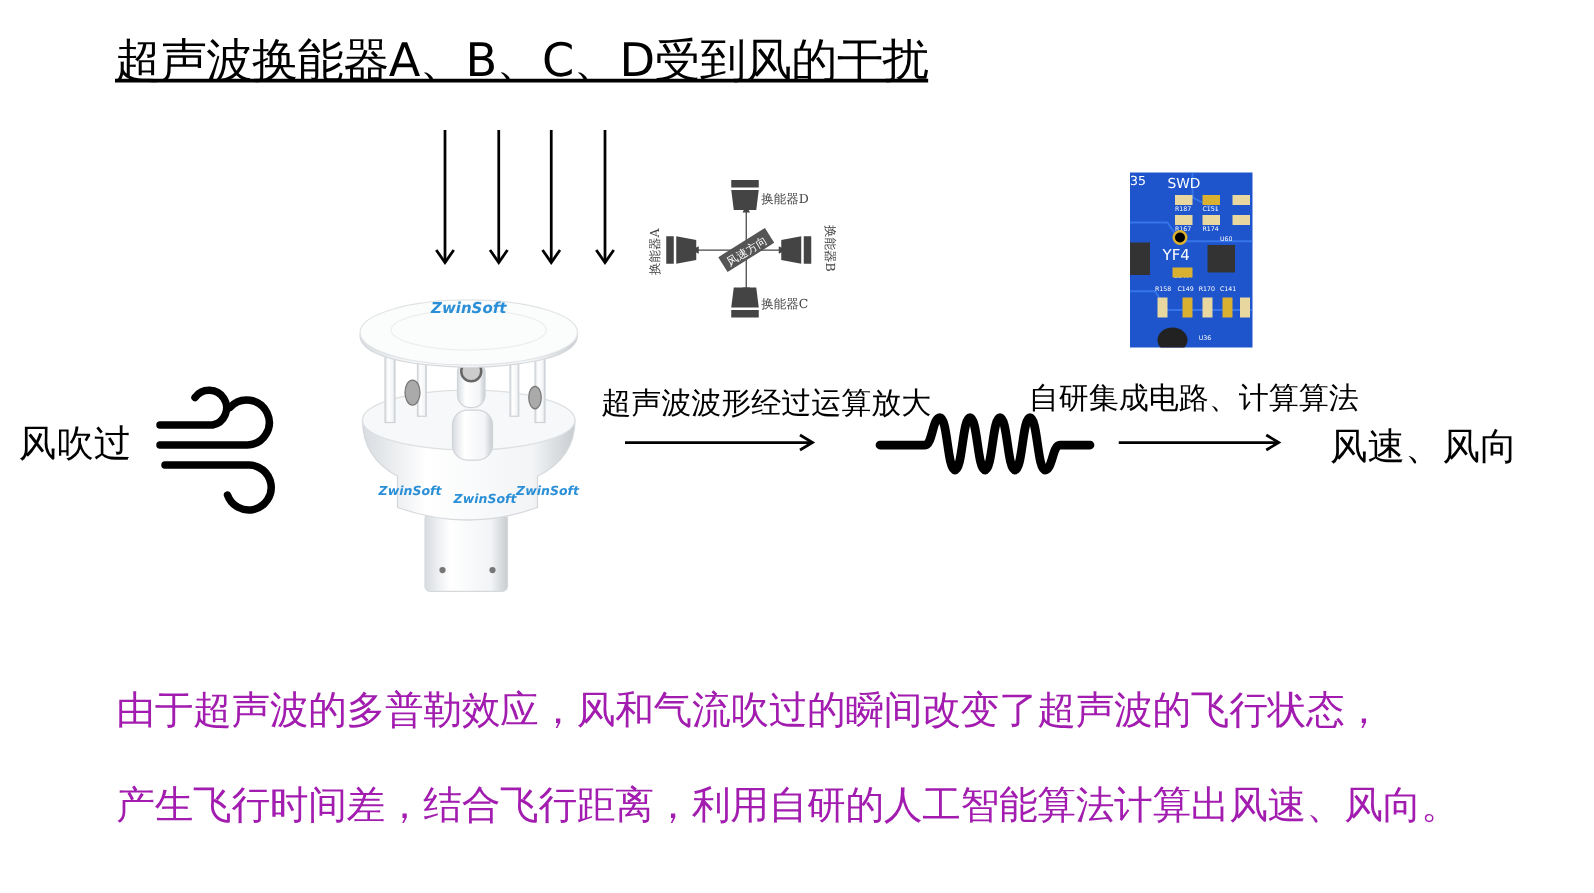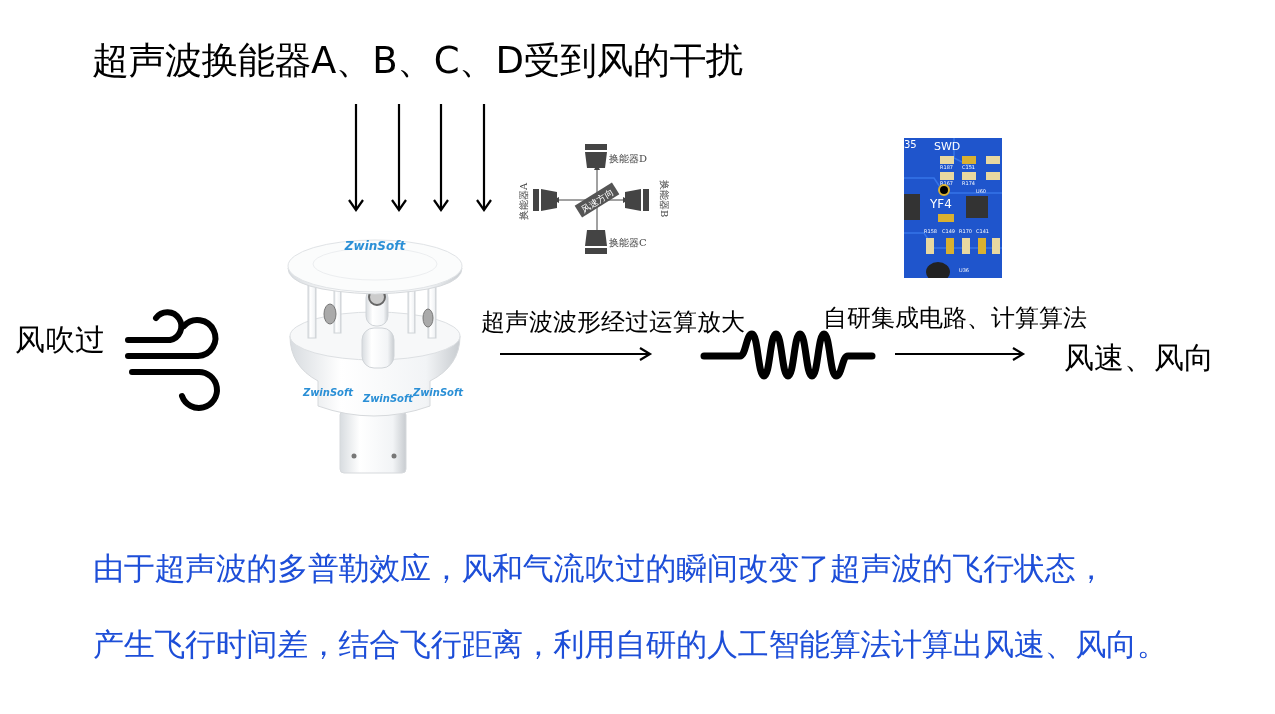--- a/index.html
+++ b/index.html
@@ -1,22 +1,22 @@
 <!DOCTYPE html>
 <html><head>
 <meta charset="utf-8">
 <style>
   html, body { margin:0; padding:0; background:#ffffff; }
   body { width:1275px; height:714px; position:relative; overflow:hidden;
          font-family:"DejaVu Sans","Liberation Sans",sans-serif; color:#000; }
   .abs { position:absolute; }
-  .title { left:92px; top:38px; font-size:37px; line-height:46px; white-space:nowrap; letter-spacing:-0.5px; }
+  .title { left:92px; top:26px; font-size:37px; line-height:46px; white-space:nowrap; letter-spacing:-0.5px;text-decoration:underline; }
   .label-l { font-size:30px; line-height:36px; white-space:nowrap; }
   .label-s { font-size:24px; line-height:26px; white-space:nowrap; }
-  .bottom { left:93px; font-size:31px; line-height:40px; color:#1d4ed8; white-space:nowrap; letter-spacing:-0.3px;text-align:right; }
+  .bottom { left:93px; font-size:31px; line-height:40px; color:#a21caf; white-space:nowrap; letter-spacing:-0.3px;text-align:right; }
   svg { position:absolute; overflow:visible; }
   .tlabel { font-family:"DejaVu Serif","Liberation Serif",serif; font-size:10px; fill:#444; }
 </style>
 </head>
 <body>
 
 <div class="abs title">超声波换能器A、B、C、D受到风的干扰</div>
 
 <svg style="left:340px;top:104px;" width="160" height="110">
   <g stroke="#000" stroke-width="2.2" fill="none">
@@ -115,21 +115,21 @@
       <rect x="22" y="100" width="8" height="16"></rect>
         <rect x="42" y="100" width="8" height="16" fill="#d9b030"></rect>
       <rect x="58" y="100" width="8" height="16"></rect>
         <rect x="74" y="100" width="8" height="16" fill="#d9b030"></rect>
         <rect x="88" y="100" width="8" height="16"></rect>
     </g>
     <ellipse cx="34" cy="134" rx="12" ry="10" fill="#222"></ellipse>
   </svg>
 </div>
 
-<div class="abs label-l" style="left:15px;top:322px;">风吹过</div>
+<div class="abs label-l" style="left:15px;top:338px;">风吹过</div>
 <svg style="left:122px;top:312px;" width="110" height="90">
   <g stroke="#000" stroke-width="6" fill="none" stroke-linecap="round">
     <path d="M6,28 L48,28 A14,14 0 1 0 34,6"></path>
     <path d="M6,44 L76,44 A18,18 0 1 0 62,14"></path>
     <path d="M10,60 L76,60 A18,18 0 1 1 60,84"></path>
   </g>
 </svg>
 
 <div class="abs" style="left:278px;top:236px;width:200px;height:240px;">
   <svg width="200" height="240" style="left:0;top:0;">

